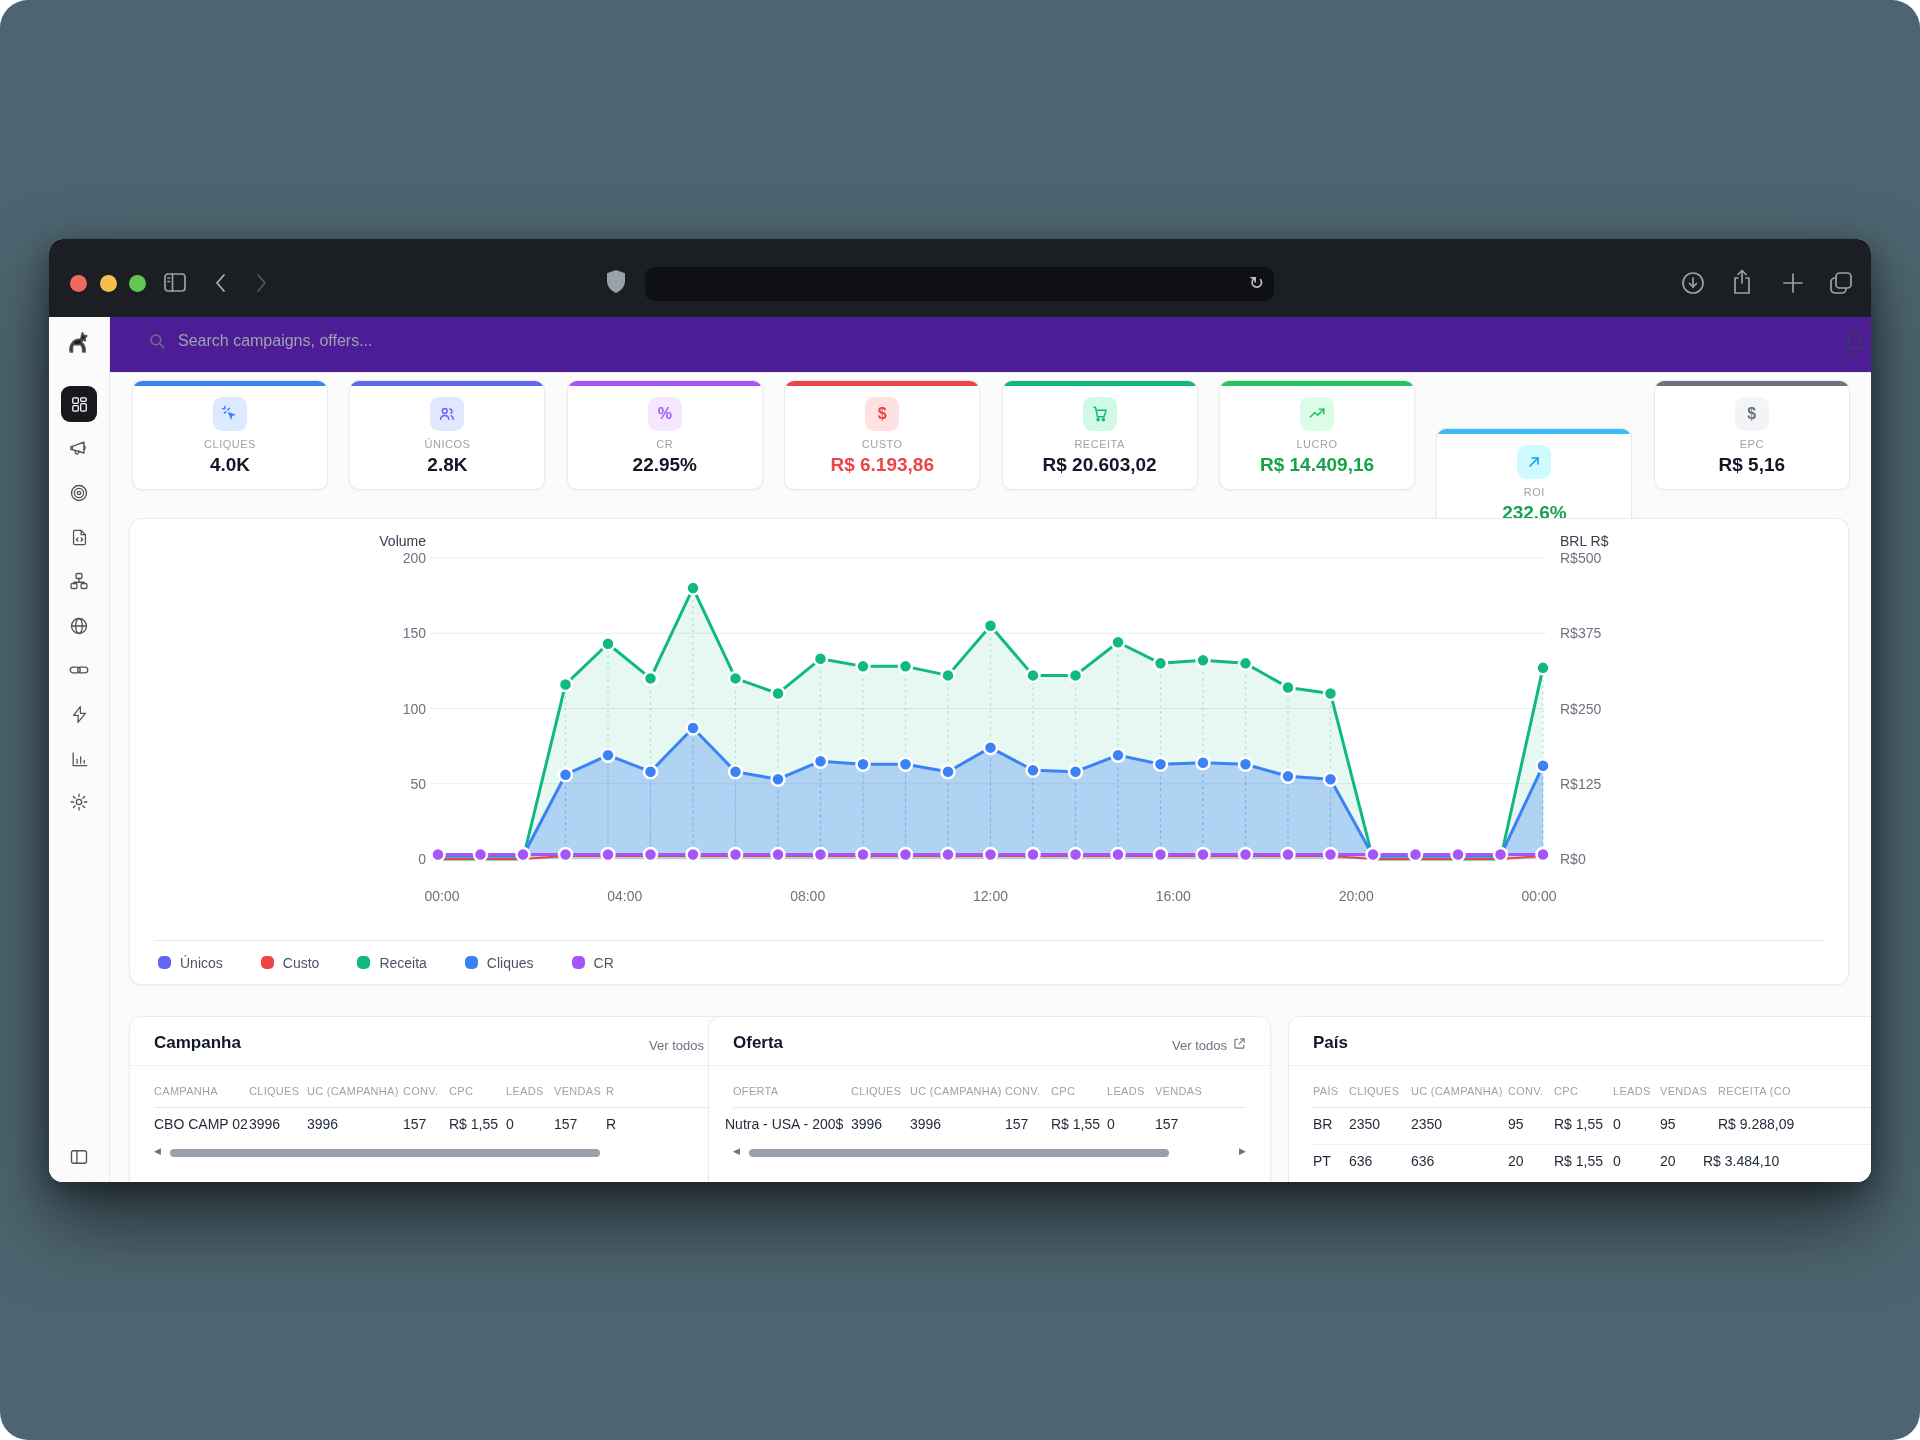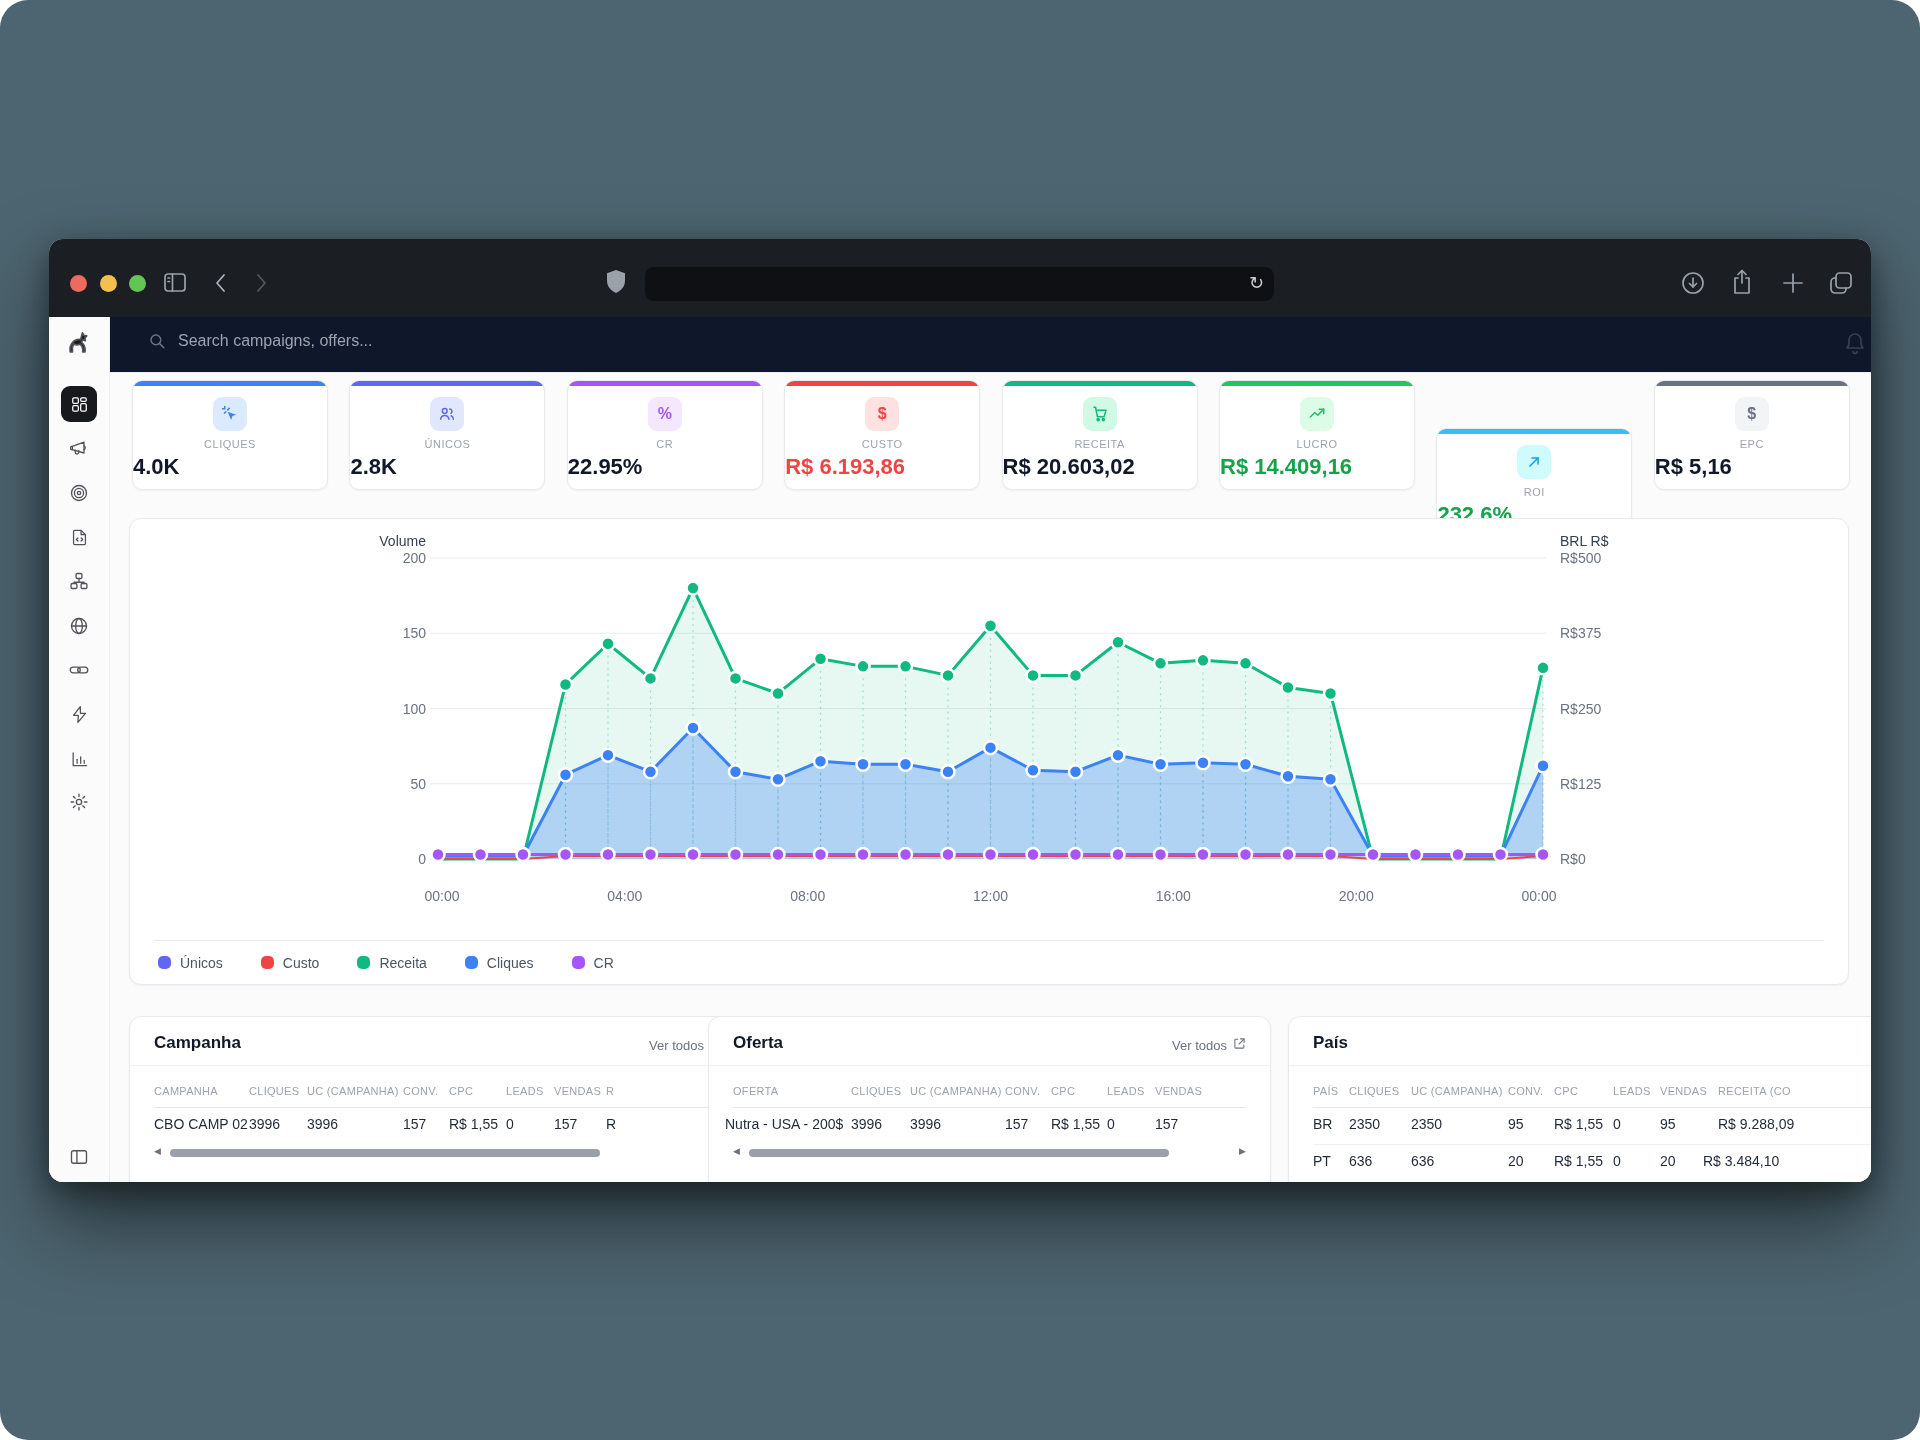--- a/index.html
+++ b/index.html
@@ -16,32 +16,32 @@
   .reload { position:absolute; right:10px; top:5px; color:#c7cbd1; font-size:18px; font-family:"DejaVu Sans",sans-serif; }
 
   
   .app { position:absolute; left:0; top:78px; right:0; bottom:0; background:#fbfbfc; overflow:hidden; }
   .side { position:absolute; left:0; top:0; width:61px; height:100%; background:#fbfbfb; border-right:1px solid #ececf0; }
   .side .item { position:absolute; left:50%; transform:translateX(-50%); width:36px; height:36px; display:flex; align-items:center; justify-content:center; border-radius:9px; }
   .side svg { stroke:#52525b; fill:none; stroke-width:1.6; stroke-linecap:round; stroke-linejoin:round; }
   .tile-active { background:#17191c; }
   .tile-active svg { stroke:#ffffff; }
 
-  .hdr { position:absolute; left:61px; right:0; top:0; height:56px; background:#0f172a; border-bottom:1px solid #ececf0; }
+  .hdr { position:absolute; left:61px; right:0; top:0; height:56px; background:#4c1d95; border-bottom:1px solid #ececf0; }
   .search { position:absolute; left:38px; top:15px; display:flex; align-items:center; gap:12px; color:#9ca3af; font-size:16px; }
   .hdr .bell { position:absolute; left:1733px; top:14px; }
 
   
   .kpi { position:absolute; top:63px; width:196px; height:110px; background:#fff; border:1px solid #e9eaee; border-radius:10px;
          box-shadow:0 1px 2px rgba(16,24,40,.05); overflow:hidden; }
   .kpi .stripe { position:absolute; top:0; left:0; right:0; height:5px; }
   .kpi .ibox { position:absolute; left:50%; transform:translateX(-50%); top:16px; width:34px; height:34px; border-radius:9px;
                display:flex; align-items:center; justify-content:center; font-size:15px; font-weight:bold; }
   .kpi .lbl { position:absolute; top:57px; width:100%; text-align:center; font-size:11px; letter-spacing:.5px; color:#9ca3af; }
-  .kpi .val { position:absolute; top:73px; width:100%; font-size:22px; font-weight:bold; color:#111827; }
+  .kpi .val { position:absolute; top:73px; width:100%; text-align:center; font-size:19px; font-weight:bold; color:#111827; }
 
   
   .chart-card { position:absolute; left:80px; top:201px; width:1720px; height:467px; background:#fff; border:1px solid #e9eaee;
                 border-radius:12px; box-shadow:0 1px 2px rgba(16,24,40,.05); }
   .legend { position:absolute; left:24px; right:24px; top:421px; height:44px; border-top:1px solid #e9eaee;
             display:flex; align-items:center; gap:38px; padding-left:4px; }
   .legend .li { display:flex; align-items:center; gap:9px; font-size:14px; color:#4b5563; }
   .legend .dot { width:13px; height:13px; border-radius:5px; }
 
   

